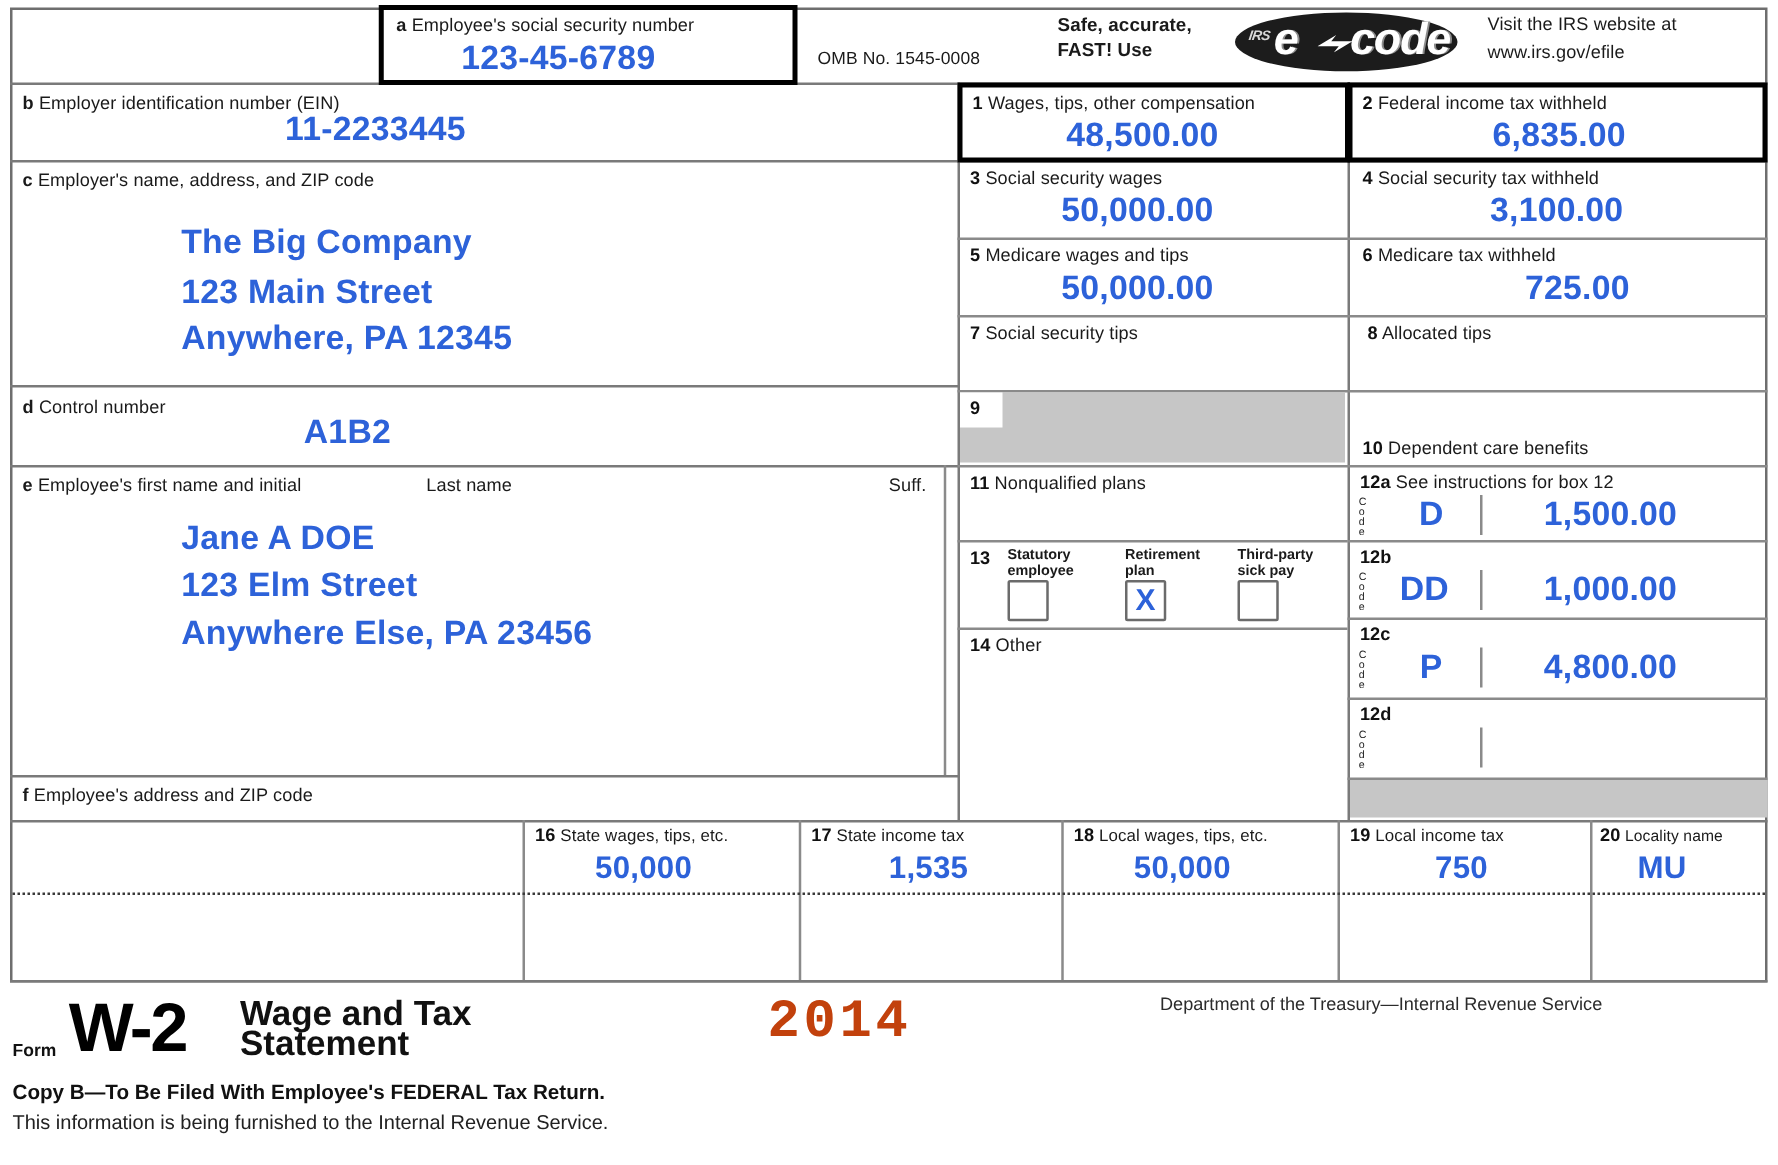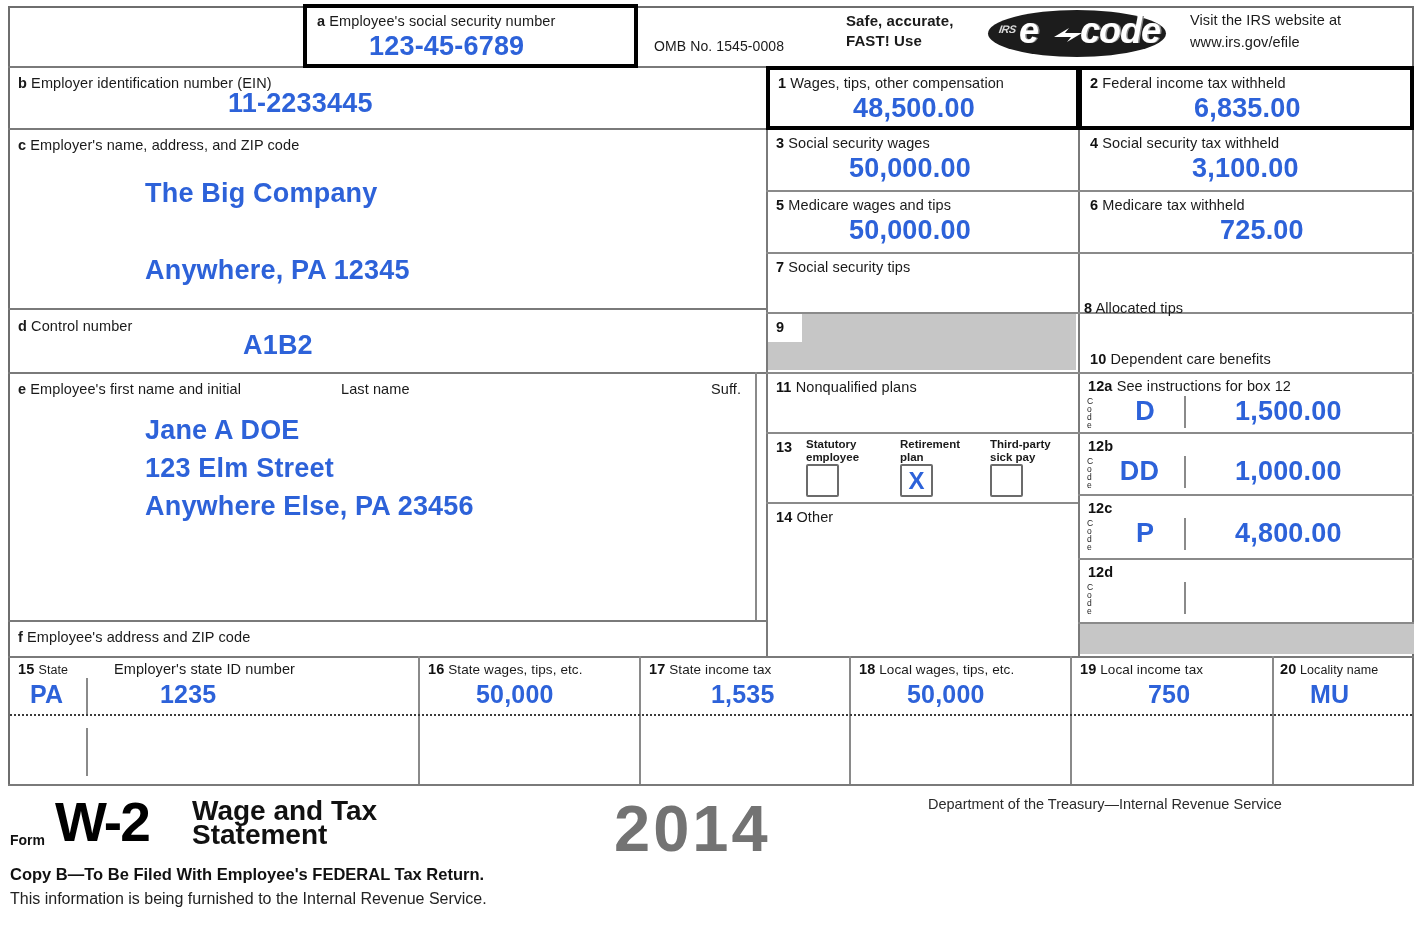--- a/index.html
+++ b/index.html
@@ -113,24 +113,24 @@
 
   
   .form-word{font-size:14px;font-weight:bold;color:#111;}
   .w2{
     font-size:55px;font-weight:bold;color:#000;letter-spacing:-2px;line-height:1;
   }
   .wagetax{
     font-size:28px;font-weight:bold;color:#111;line-height:1.1;
   }
   .year{
-    font-family:Liberation Sans, sans-serif;
-    font-size:65px;
+    font-family:Liberation Mono, monospace;
+    font-size:43px;
     font-weight:bold;
-    color:#737373;
+    color:#c2410c;
     letter-spacing:3px;
     line-height:1;
   }
   .treasury{font-size:14.5px;color:#2b2b2b;white-space:nowrap;}
   .copyb{font-size:16.5px;font-weight:bold;color:#111;white-space:nowrap;}
   .furnish{font-size:16px;color:#222;white-space:nowrap;}
 </style>
 </head>
 <body>
 
@@ -198,20 +198,21 @@
     <b>b</b>
     <span>Employer identification number (EIN)</span>
   </div>
   <div class="abs val" style="left:228px;top:88px;">11-2233445</div>
 
   <div class="abs lbl" style="left:18px;top:137px;">
     <b>c</b>
     <span>Employer's name, address, and ZIP code</span>
   </div>
   <div class="abs val" style="left:145px;top:178px;">The Big Company</div>
+  <div class="abs val" style="left:145px;top:218px;">123 Main Street</div>
   <div class="abs val" style="left:145px;top:255px;">Anywhere, PA 12345</div>
 
   <div class="abs lbl" style="left:18px;top:318px;">
     <b>d</b>
     <span>Control number</span>
   </div>
   <div class="abs val" style="left:243px;top:330px;">A1B2</div>
 
   <div class="abs lbl" style="left:18px;top:381px;">
     <b>e</b>
@@ -277,21 +278,21 @@
   </div>
 
   <div class="abs" style="left:766px;top:254px;width:312px;height:58px;">
     <div class="abs lbl" style="left:10px;top:5px;text-align:center;">
       <b class="boxnum">7</b>
       <span>Social security tips</span>
     </div>
     <div class="abs val" style="left:83px;top:23px;"></div>
   </div>
   <div class="abs" style="left:1080px;top:254px;width:334px;height:58px;">
-    <div class="abs lbl" style="left:4px;top:5px;margin-top:41px;">
+    <div class="abs lbl" style="left:14px;top:5px;">
       <b class="boxnum">8</b>
       <span>Allocated tips</span>
     </div>
     <div class="abs val" style="left:112px;top:23px;"></div>
   </div>
 
   <div class="abs shade" style="left:768px;top:314px;width:308px;height:56px;"></div>
   <div class="abs whitepatch" style="left:768px;top:314px;width:34px;height:28px;"></div>
   <div class="abs boxnum" style="left:776px;top:319px;">9</div>
 
@@ -399,33 +400,20 @@
   </div>
 
   <div class="abs vline thin" style="left:418px;top:656px;height:128px;"></div>
   <div class="abs vline thin" style="left:639px;top:656px;height:128px;"></div>
   <div class="abs vline thin" style="left:849px;top:656px;height:128px;"></div>
   <div class="abs vline thin" style="left:1070px;top:656px;height:128px;"></div>
   <div class="abs vline thin" style="left:1272px;top:656px;height:128px;"></div>
 
   <div class="abs dotline" style="left:10px;top:714px;width:1402px;"></div>
 
-  <div class="abs" style="left:8px;top:656px;width:410px;height:128px;">
-    <div class="abs lbl" style="left:10px;top:5px;">
-      <b class="boxnum">15</b>
-      <span style="font-size:12.5px;">State</span>
-    </div>
-    <div class="abs lbl" style="left:106px;top:5px;">Employer's state ID number</div>
-    <div class="abs val sm" style="left:22px;top:24px;">PA</div>
-    <div class="abs vline thin" style="left:78px;top:22px;height:36px;"></div>
-    <div class="abs val sm" style="left:152px;top:24px;">1235</div>
-    <div class="abs val sm" style="left:22px;top:78px;"></div>
-    <div class="abs vline thin" style="left:78px;top:72px;height:48px;"></div>
-    <div class="abs val sm" style="left:152px;top:78px;"></div>
-  </div>
 
   <div class="abs" style="left:420px;top:656px;width:219px;height:128px;">
     <div class="abs lbl" style="left:8px;top:5px;font-size:13.5px;">
       <b class="boxnum">16</b>
       <span>State wages, tips, etc.</span>
     </div>
     <div class="abs val sm" style="left:56px;top:24px;">50,000</div>
     <div class="abs val sm" style="left:56px;top:78px;"></div>
   </div>
 

